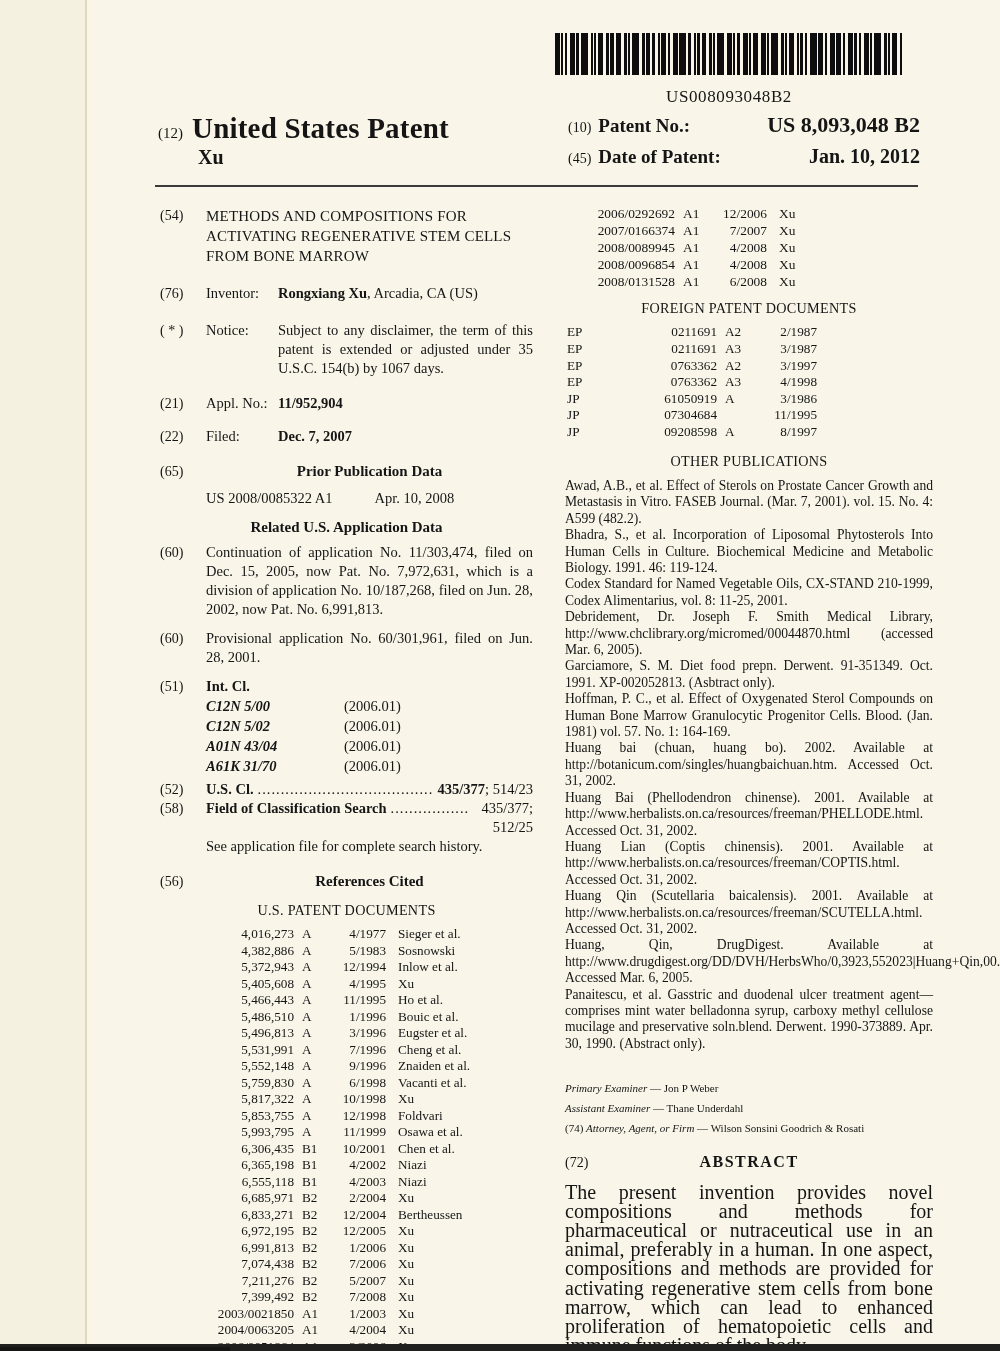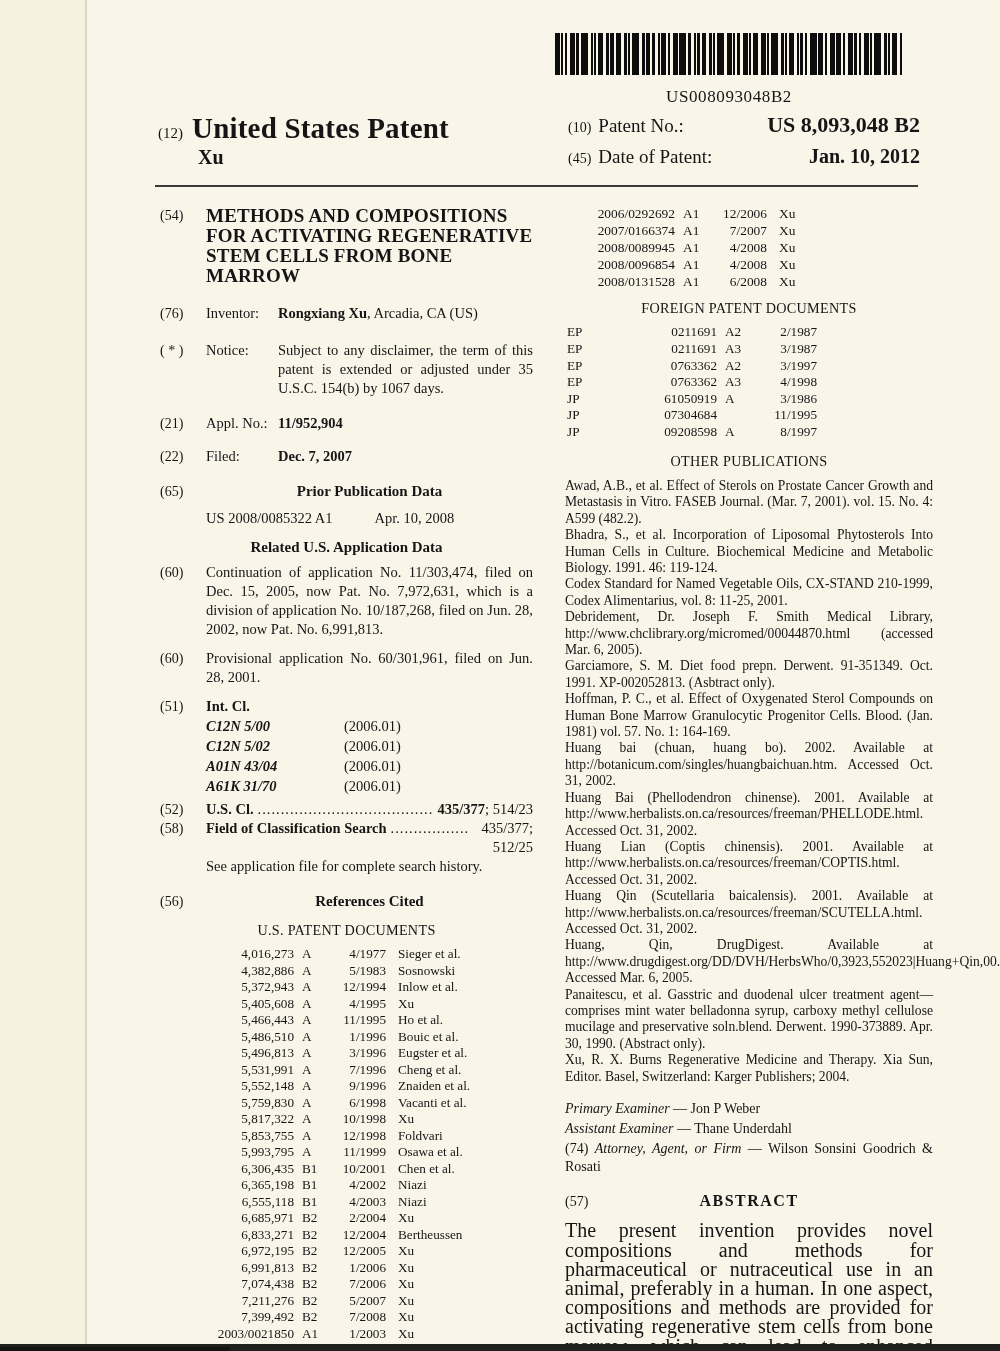--- a/index.html
+++ b/index.html
@@ -21,35 +21,35 @@
 
   
   .header { position:absolute; left:158px; top:112px; width:762px; display:flex; justify-content:space-between; }
   .h-left .line1 { display:flex; align-items:baseline; }
   .h-num { font-size:15px; white-space:nowrap; }
   .h-title { font-size:29px; font-weight:bold; margin:0 0 0 9px; letter-spacing:0.2px; }
   .h-surname { font-size:20px; font-weight:bold; margin:1px 0 0 40px; }
   .h-right { width:352px; }
   .hr-row { display:flex; align-items:baseline; margin-bottom:7px; }
   .hr-num { font-size:14px; margin-right:7px; }
-  .hr-label { font-weight:normal; font-size:19px; white-space:nowrap; }
+  .hr-label { font-weight:bold; font-size:19px; white-space:nowrap; }
   .hr-value1 { margin-left:auto; font-weight:bold; font-size:22px; white-space:nowrap; }
   .hr-value2 { margin-left:auto; font-weight:bold; font-size:20px; white-space:nowrap; }
 
   .rule { position:absolute; left:155px; top:185px; width:763px; height:2px; background:#3a3a38; }
 
   
   .left-col  { position:absolute; left:160px; top:206px; width:373px; font-size:14.5px; line-height:19px; }
   .right-col { position:absolute; left:565px; top:205px; width:368px; font-size:13.6px; line-height:16.4px; }
 
   .sec { display:flex; }
   .sec > .num { width:46px; flex:none; font-size:14px; }
   .sec > .body { flex:1; min-width:0; }
 
-  .title-54 { font-weight:bold; font-size:19px; line-height:20px; letter-spacing:0.2px; }
+  .title-54 { font-weight:normal; font-size:15px; line-height:20px; letter-spacing:0.2px; }
   .mb18 { margin-bottom:18px; } .mb16 { margin-bottom:16px; } .mb14 { margin-bottom:14px; }
   .mb10 { margin-bottom:10px; } .mb8 { margin-bottom:8px;align-items:center; } .mb6 { margin-bottom:6px; }
 
   .kv { display:flex; }
   .kv .k { width:72px; flex:none; }
   .kv .v { flex:1; }
   .bold { font-weight:bold; }
   .just { text-align:justify; }
 
   .c-head { text-align:center; font-weight:bold; font-size:15px; }
@@ -76,21 +76,21 @@
 
   .right-col .us-table { padding-left:10px; }
 
   .foreign-table { padding-left:2px; font-size:13.2px; line-height:16.6px; width:250px; }
   .f-row { display:grid; grid-template-columns:52px 98px 34px 66px; }
   .f-row .no, .f-row .date { text-align:right; }
   .f-row .kind { padding-left:8px; }
 
   .cite { text-align:justify; }
 
-  .staff { margin-top:15px; font-size:14px; line-height:18px; }
+  .staff { margin-top:27px; font-size:11px; line-height:18px; }
   .staff .lab { font-style:italic; }
   .staff-line { margin-bottom:2px; }
 
   .abs-head { display:flex; margin-top:17px; align-items:baseline; }
   .abs-head .num { width:60px; font-size:14px; }
   .abs-head .t { flex:1; text-align:center; font-weight:bold; font-size:16px; letter-spacing:1.5px; padding-right:60px; }
   .abs-text { margin-top:11px; text-align:justify; font-size:20px; line-height:19.2px; }
 </style>
 </head>
 <body>
@@ -609,38 +609,37 @@
         <div class="cite">Huang Bai (Phellodendron chinense). 2001. Available at http://www.herbalists.on.ca/resources/freeman/PHELLODE.html. Accessed Oct. 31, 2002.</div>
 
         <div class="cite">Huang Lian (Coptis chinensis). 2001. Available at http://www.herbalists.on.ca/resources/freeman/COPTIS.html. Accessed Oct. 31, 2002.</div>
 
         <div class="cite">Huang Qin (Scutellaria baicalensis). 2001. Available at http://www.herbalists.on.ca/resources/freeman/SCUTELLA.html. Accessed Oct. 31, 2002.</div>
 
         <div class="cite">Huang, Qin, DrugDigest. Available at http://www.drugdigest.org/DD/DVH/HerbsWho/0,3923,552023|Huang+Qin,00.html. Accessed Mar. 6, 2005.</div>
 
         <div class="cite">Panaitescu, et al. Gasstric and duodenal ulcer treatment agent—comprises mint water belladonna syrup, carboxy methyl cellulose mucilage and preservative soln.blend. Derwent. 1990-373889. Apr. 30, 1990. (Abstract only).</div>
 
-        <div class="cite">Xu, R. X. Burns Regenerative Medicine and Therapy. Xia Sun, Editor. Basel, Switzerland: Karger Publishers; 2004.</div>
       </div>
 
     <div class="staff">
       <div class="staff-line">
         <span class="lab">Primary Examiner</span><span> — Jon P Weber</span>
       </div>
       <div class="staff-line">
         <span class="lab">Assistant Examiner</span><span> — Thane Underdahl</span>
       </div>
       <div class="staff-line just">
         <span>(74)</span>
         <span class="lab">Attorney, Agent, or Firm</span><span> — Wilson Sonsini Goodrich &amp; Rosati</span>
       </div>
     </div>
 
     <div class="abs-head">
-      <span class="num">(57)</span>
+      <span class="num">(72)</span>
       <span class="t">ABSTRACT</span>
     </div>
     <div class="abs-text">The present invention provides novel compositions and methods for pharmaceutical or nutraceutical use in an animal, preferably in a human. In one aspect, compositions and methods are provided for activating regenerative stem cells from bone marrow, which can lead to enhanced proliferation of hematopoietic cells and immune functions of the body.</div>
 
   </div>
 
   <div class="bottom-bar"></div>
   <div class="bottom-bar-left"></div>
 </div>
 

